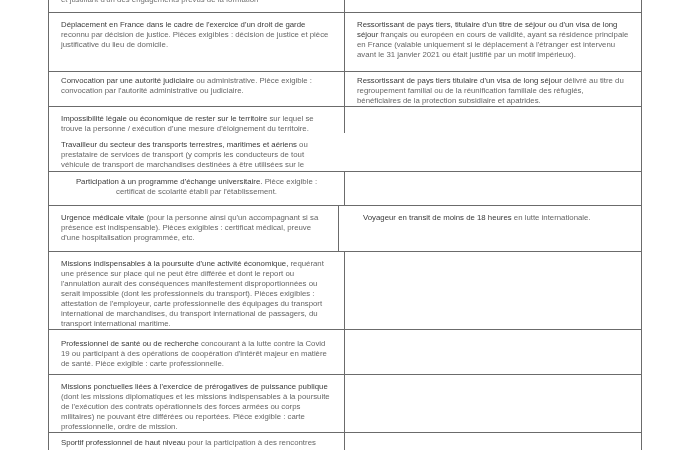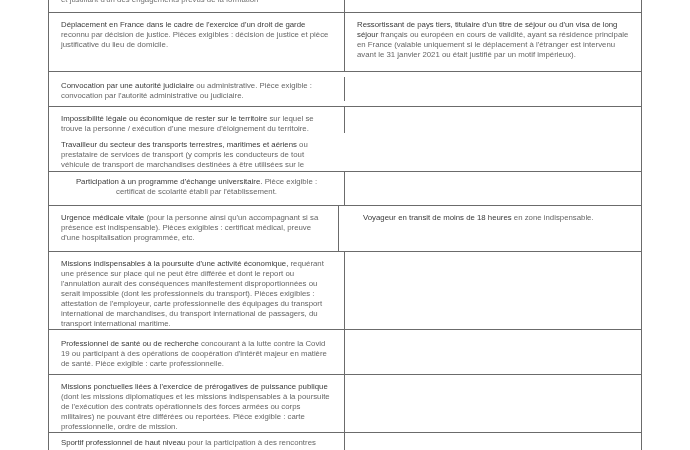--- a/index.html
+++ b/index.html
@@ -35,21 +35,21 @@
     padding: 7px 12px 0 12px;
   }
   .cell.left  { width: 296px; border-right: 1px solid #6b6b6b; }
   .cell.right { width: 296px; }
   .b { font-weight: normal; color: #3a3a3a; }
   
   .r0 { height: 13px; }
   .r0 .cell { padding-top: 0; }
   .r0 .clip { display: block; margin-top: -5px; color: #707070; }
   .r1 { height: 59px; }
-  .r2 { height: 35px; align-items: center; }
+  .r2 { height: 35px; }
   .r2 .cell { padding-top: 4px; }
   .r3 { height: 65px; flex-direction: column; }
   .r4 { height: 34px; text-align: center; }
   .r4 .cell { padding-top: 5px; }
   .r5 { height: 46px; gap: 12px; }
   .r6 { height: 78px; }
   .r7 { height: 45px; }
   .r7 .cell { padding-top: 9px; }
   .r8 { height: 58px; }
   .r9 { height: 25px; }
@@ -68,34 +68,35 @@
       <div class="cell right"></div>
     </div>
 
     <div class="row r1">
       <div class="cell left"><span class="b">Déplacement en France dans le cadre de l'exercice d'un droit de garde</span><span> reconnu par décision de justice. Pièces exigibles : décision de justice et pièce justificative du lieu de domicile.</span></div>
       <div class="cell right"><span class="b">Ressortissant de pays tiers, titulaire d'un titre de séjour ou d'un visa de long séjour</span><span> français ou européen en cours de validité, ayant sa résidence principale en France (valable uniquement si le déplacement à l'étranger est intervenu avant le 31 janvier 2021 ou était justifié par un motif impérieux).</span></div>
     </div>
 
     <div class="row r2">
       <div class="cell left"><span class="b">Convocation par une autorité judiciaire</span><span> ou administrative. Pièce exigible : convocation par l'autorité administrative ou judiciaire.</span></div>
+      <div class="cell right"><span class="b">Ressortissant de pays tiers titulaire d'un visa de long séjour</span><span> délivré au titre du regroupement familial ou de la réunification familiale des réfugiés, bénéficiaires de la protection subsidiaire et apatrides.</span></div>
     </div>
 
     <div class="row r3">
       <div class="cell left"><span class="b">Impossibilité légale ou économique de rester sur le territoire</span><span> sur lequel se trouve la personne / exécution d'une mesure d'éloignement du territoire. Pièces exigibles : Titre de séjour expirant, acte de licenciement, etc.</span></div>
       <div class="cell right"><span class="b">Travailleur du secteur des transports terrestres, maritimes et aériens</span><span> ou prestataire de services de transport (y compris les conducteurs de tout véhicule de transport de marchandises destinées à être utilisées sur le territoire ainsi que de ceux qui ne font que transiter, ou voyageant comme passager pour se positionner sur sa base de départ ou se former).</span></div>
     </div>
 
     <div class="row r4">
       <div class="cell left"><span class="b">Participation à un programme d'échange universitaire.</span><span> Pièce exigible : certificat de scolarité établi par l'établissement.</span></div>
     </div>
 
     <div class="row r5">
       <div class="cell left"><span class="b">Urgence médicale vitale</span><span> (pour la personne ainsi qu'un accompagnant si sa présence est indispensable). Pièces exigibles : certificat médical, preuve d'une hospitalisation programmée, etc.</span></div>
-      <div class="cell right"><span class="b">Voyageur en transit de moins de 18 heures</span><span> en zone indispensable.</span></div>
+      <div class="cell right"><span class="b">Voyageur en transit de moins de 18 heures</span><span> en lutte internationale.</span></div>
     </div>
 
     <div class="row r6">
       <div class="cell left"><span class="b">Missions indispensables à la poursuite d'une activité économique,</span><span> requérant une présence sur place qui ne peut être différée et dont le report ou l'annulation aurait des conséquences manifestement disproportionnées ou serait impossible (dont les professionnels du transport). Pièces exigibles : attestation de l'employeur, carte professionnelle des équipages du transport international de marchandises, du transport international de passagers, du transport international maritime.</span></div>
       <div class="cell right"></div>
     </div>
 
     <div class="row r7">
       <div class="cell left"><span class="b">Professionnel de santé ou de recherche</span><span> concourant à la lutte contre la Covid 19 ou participant à des opérations de coopération d'intérêt majeur en matière de santé. Pièce exigible : carte professionnelle.</span></div>
       <div class="cell right"></div>

